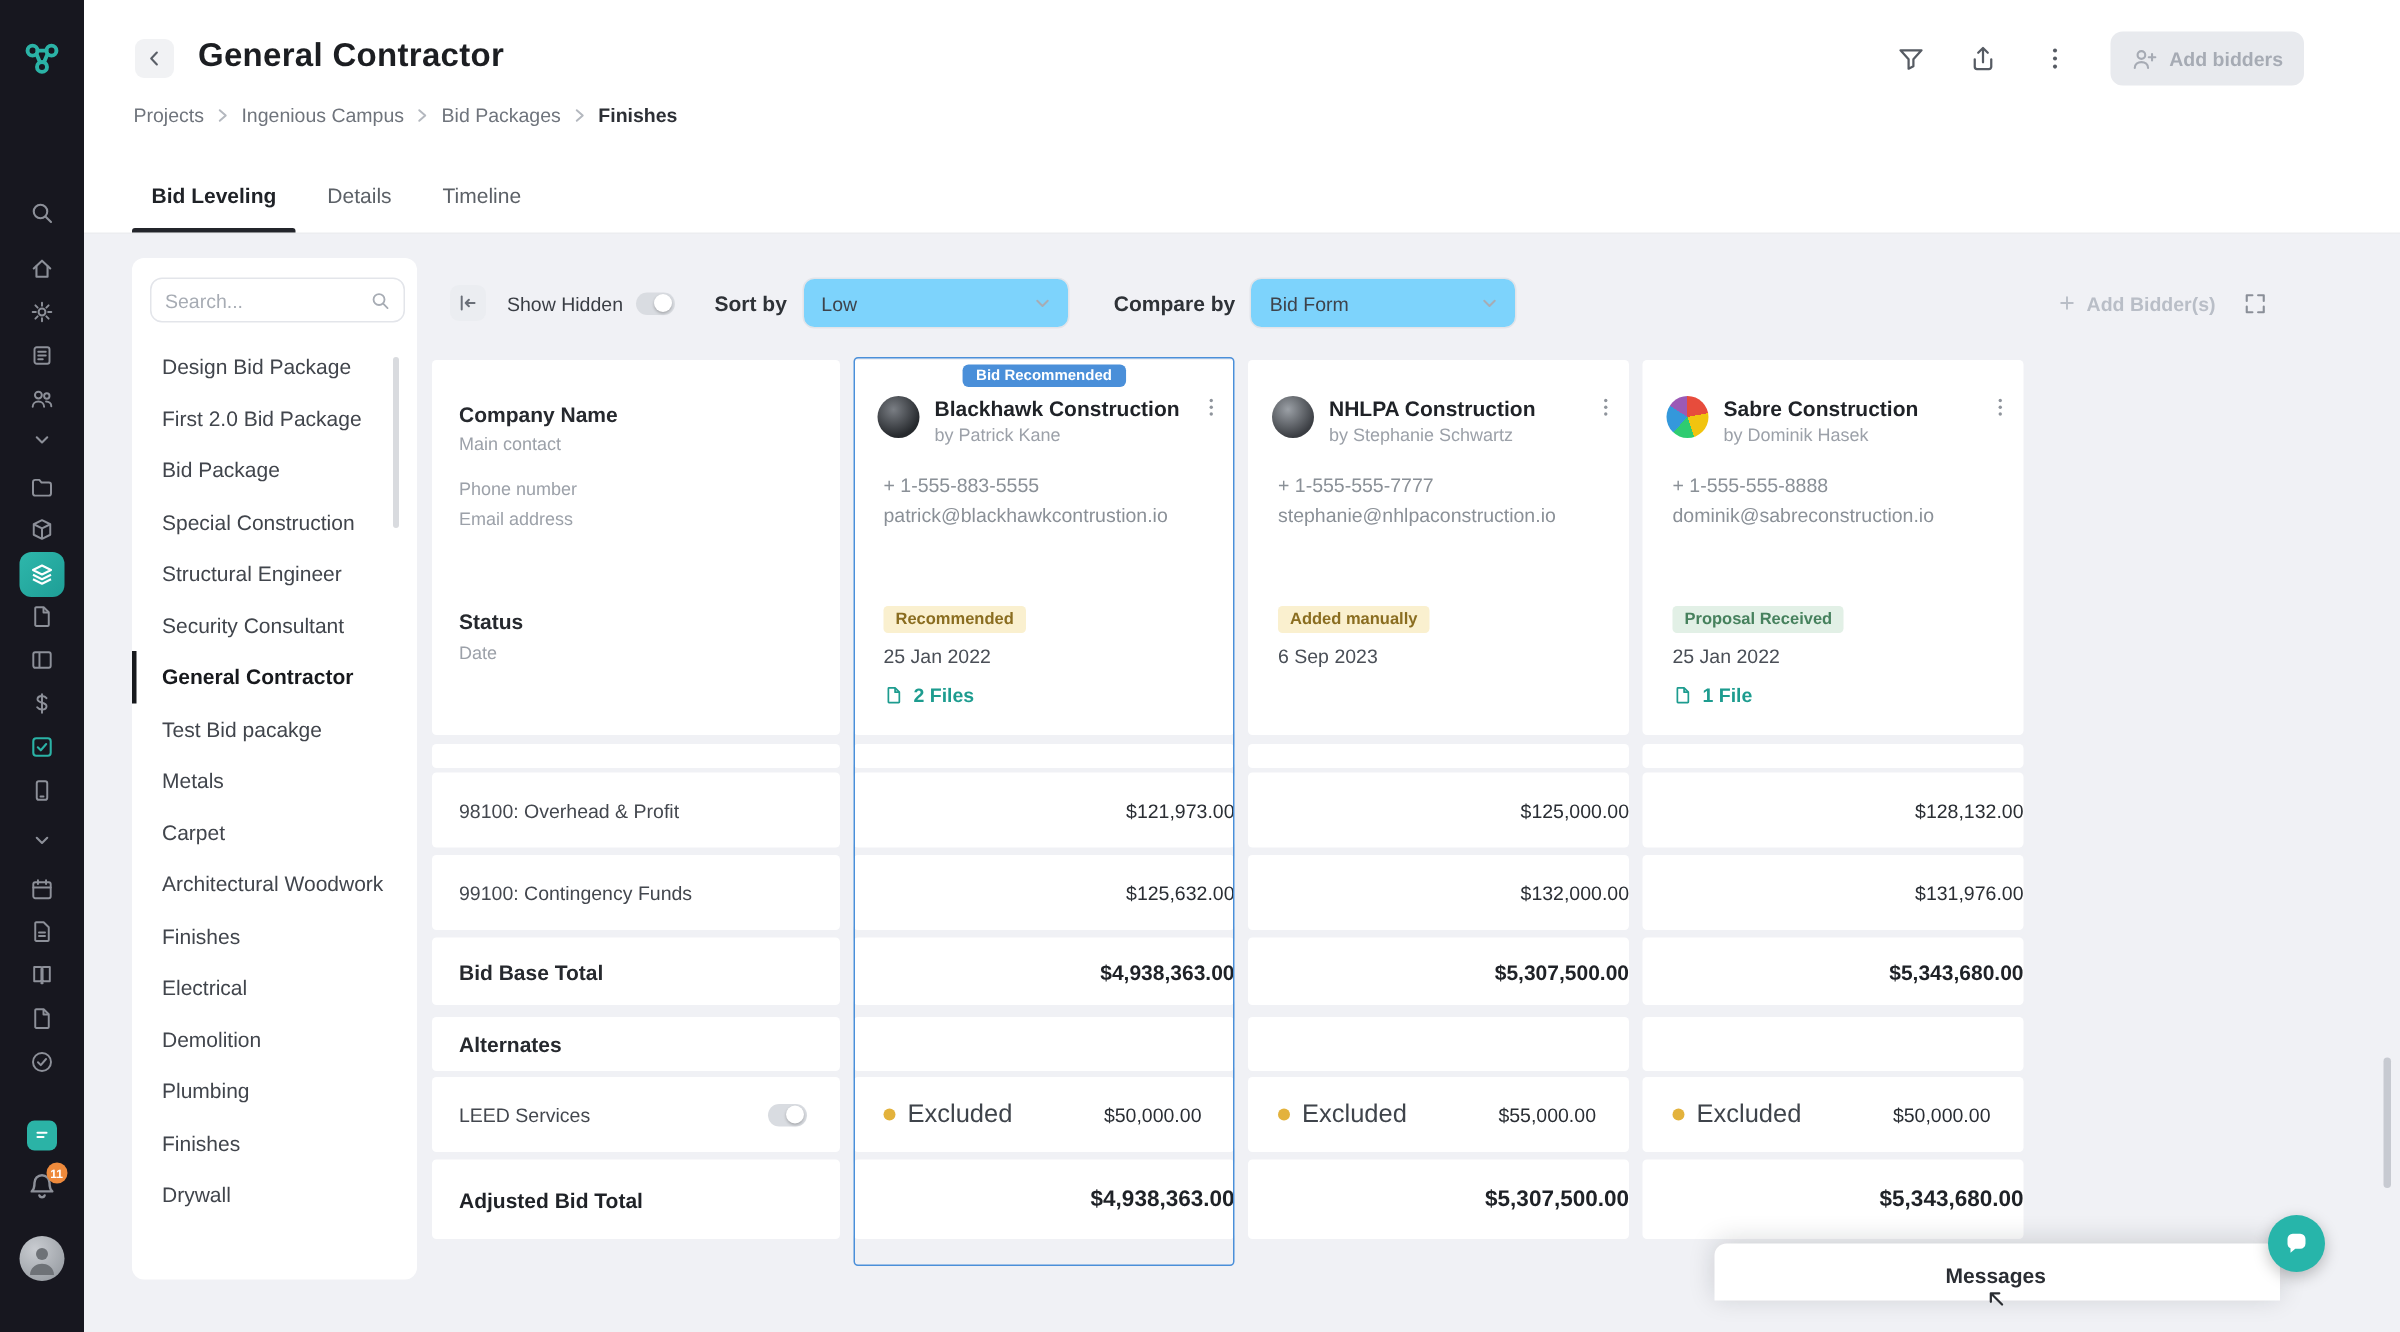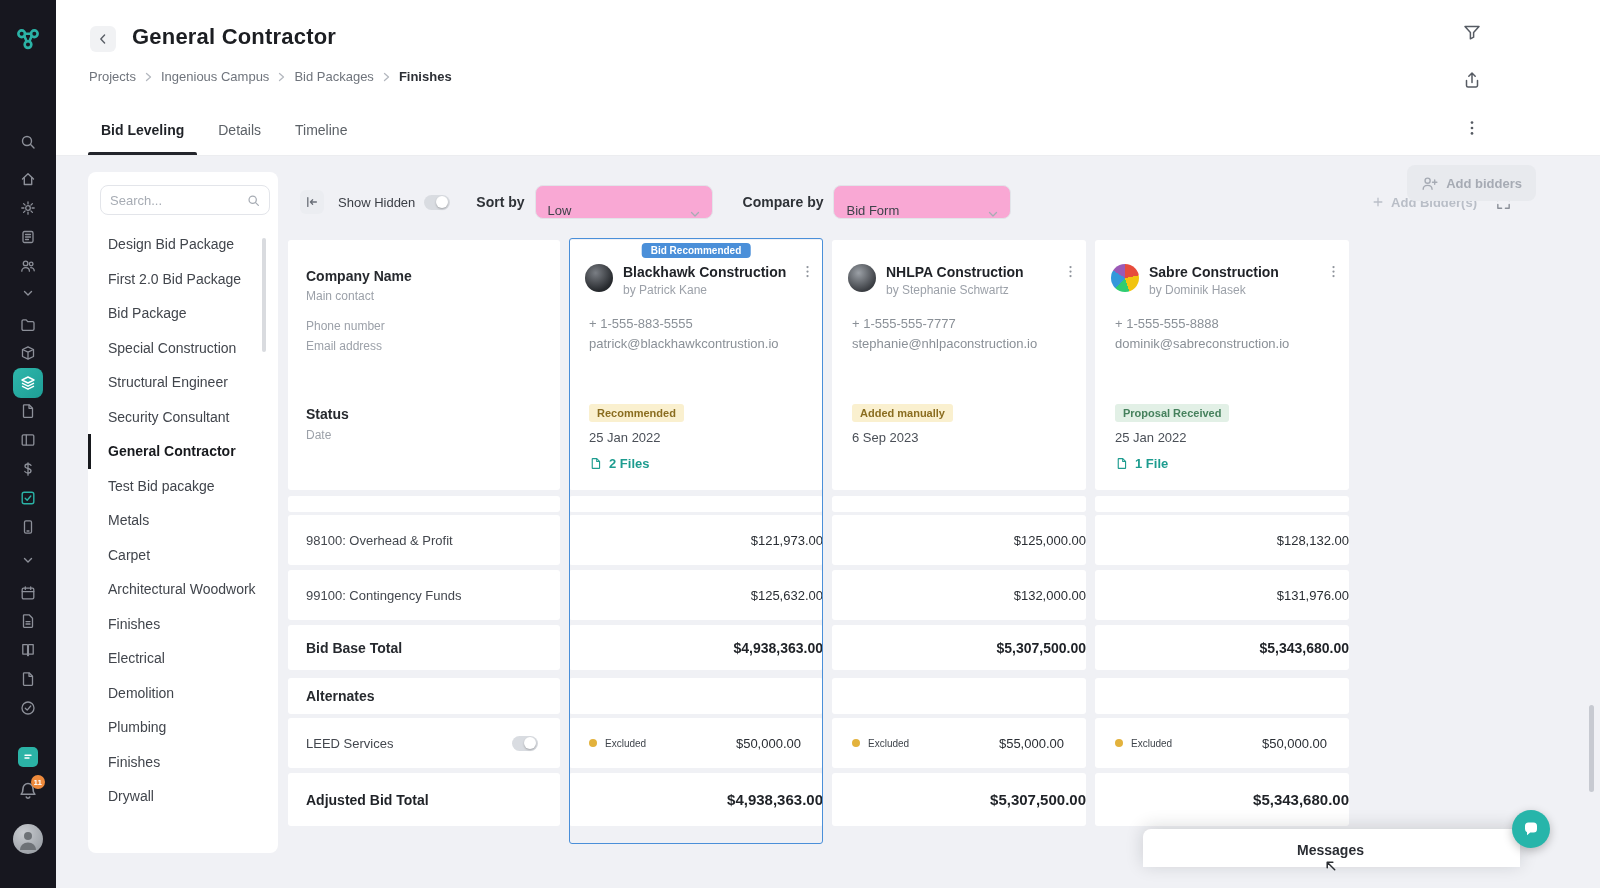--- a/index.html
+++ b/index.html
@@ -20,21 +20,21 @@
     color:#fff; font-size:8px; font-weight:700; display:flex; align-items:center; justify-content:center; padding:0 3px; }
   .rail-avatar { position:absolute; left:50%; transform:translateX(-50%); width:30px; height:30px; border-radius:50%;
     background:radial-gradient(circle at 35% 30%,#C9CCD1,#8F949A); overflow:hidden; }
   .rail-avatar svg { display:block; margin:6px auto 0; }
 
   
   .topbar { position:absolute; left:56px; top:0; right:0; height:156px; background:#fff; border-bottom:1px solid #ECEDF0; z-index:10; }
   .back-btn { position:absolute; left:34px; top:26px; width:26px; height:26px; border-radius:6px; background:#F1F2F4;
     border:0; color:#5A5F67; display:flex; align-items:center; justify-content:center; cursor:pointer; }
   .page-title { position:absolute; left:76px; top:24px; font-size:22px; font-weight:700; color:#1C1E22; letter-spacing:.2px; }
-  .top-actions { position:absolute; right:64px; top:21px; display:flex; align-items:center; gap:26px;flex-direction:column; }
+  .top-actions { position:absolute; right:64px; top:21px; display:flex; align-items:center; gap:26px; }
   .icon-btn { background:none; border:0; color:#565B63; cursor:pointer; width:22px; height:22px; display:flex; align-items:center; justify-content:center; }
   .add-bidders-btn { height:36px; padding:0 14px; border:0; border-radius:8px; background:#E8EAEE; color:#A6ABB4;
     font-size:13px; font-weight:600; display:flex; align-items:center; gap:8px; cursor:not-allowed; }
   .breadcrumb { position:absolute; left:33px; top:69px; display:flex; align-items:center; gap:9px; font-size:13px; color:#6F747C; }
   .breadcrumb .sep { color:#B4B8BF; display:flex; }
   .breadcrumb .crumb { cursor:pointer; }
   .breadcrumb .current { color:#2C2F35; font-weight:600; }
   .tabs { position:absolute; left:32px; bottom:0; display:flex; gap:8px; }
   .tab { padding:14px 13px 17px; font-size:14px; color:#5C6167; cursor:pointer; position:relative;text-align:center; }
   .tab.active { color:#1F2227; font-weight:700; }
@@ -58,22 +58,22 @@
 
   
   .toolbar { position:absolute; left:244px; top:29px; width:1212px; height:34px; display:flex; align-items:center; }
   .collapse-btn { width:24px; height:24px; border-radius:6px; background:#EBEDF1; border:0; color:#6A6F78;
     display:flex; align-items:center; justify-content:center; cursor:pointer; flex:0 0 auto; }
   .tb-label { font-size:13px; color:#3A3E45; }
   .tb-label.strong { font-size:14px; font-weight:600; color:#2E3237; }
   .toggle { width:26px; height:15px; border-radius:8px; background:#D9DCE1; position:relative; cursor:pointer; flex:0 0 auto; }
   .toggle .knob { position:absolute; right:2px; top:1.5px; width:12px; height:12px; border-radius:50%; background:#fff;
     box-shadow:0 1px 2px rgba(0,0,0,.25); }
-  .select { height:34px; width:178px; background:#f9a8d4; border:1px solid #E2E4E9; border-radius:8px; display:flex;
-    align-items:flex-end; justify-content:space-between; padding:0 12px; font-size:13px; color:#3E434B; cursor:pointer; }
+  .select { height:34px; width:178px; background:#7dd3fc; border:1px solid #E2E4E9; border-radius:8px; display:flex;
+    align-items:center; justify-content:space-between; padding:0 12px; font-size:13px; color:#3E434B; cursor:pointer; }
   .select .chev { color:#A7ACB4; display:flex; }
   .tb-spacer { flex:1; }
   .add-bidder-link { display:flex; align-items:center; gap:7px; color:#B9BEC7; font-size:13px; font-weight:600; cursor:pointer; }
   .expand-btn { background:none; border:0; color:#8A8F98; margin-left:18px; cursor:pointer; display:flex; }
 
   
   .compare { position:absolute; left:232px; top:84px; width:1061px; }
   .row { display:grid; grid-template-columns:272px 254px 254px 254px; column-gap:9px; }
   .c { background:#fff; border-radius:3px; display:flex; align-items:center; }
   .header-row { margin-bottom:6px; }
@@ -85,21 +85,21 @@
   .leed-row { margin-bottom:5px; } .leed-row .c { height:50px; }
   .adj-row .c { height:53px;text-align:right; }
   .label-cell { padding-left:18px; font-size:13px; color:#43474E; }
   .value-cell { justify-content:flex-end; font-size:13px; color:#2A2E34; }
   .strong-label { font-size:14px; font-weight:600; color:#26292E; }
   .strong-value { font-size:14px; font-weight:600; color:#1F2227; }
   .adj-row .label-cell { font-size:14px; font-weight:700; color:#1F2227; }
   .adj-row .value-cell { font-size:15px; font-weight:600; color:#1F2227; }
   .leed-label-cell { justify-content:space-between; padding-right:22px; }
   .leed-val-cell { justify-content:space-between; padding:0 22px 0 20px; }
-  .excl { display:flex; align-items:center; gap:8px; font-size:10px; color:#3F444B; }
+  .excl { display:flex; align-items:center; gap:8px; font-size:17px; color:#3F444B; }
   .excl .dot { width:8px; height:8px; border-radius:50%; background:#E3B23C; }
 
   
   .hc-label span { position:absolute; left:18px; }
   .lab-strong { font-size:14px; font-weight:600; color:#26292E; }
   .lab-gray { font-size:12px; color:#9CA1A9; }
   .bidder-card .avatar { position:absolute; left:16px; top:24px; width:28px; height:28px; border-radius:50%; }
   .av-dark  { background:radial-gradient(circle at 38% 32%, #7A7E84, #26292D 70%); }
   .av-gray  { background:radial-gradient(circle at 38% 32%, #9BA0A6, #3A3D42 72%); }
   .av-multi { background:conic-gradient(#E74C3C 0 22%, #F1C40F 22% 45%, #2ECC71 45% 62%, #3498DB 62% 84%, #9B59B6 84% 100%); }

